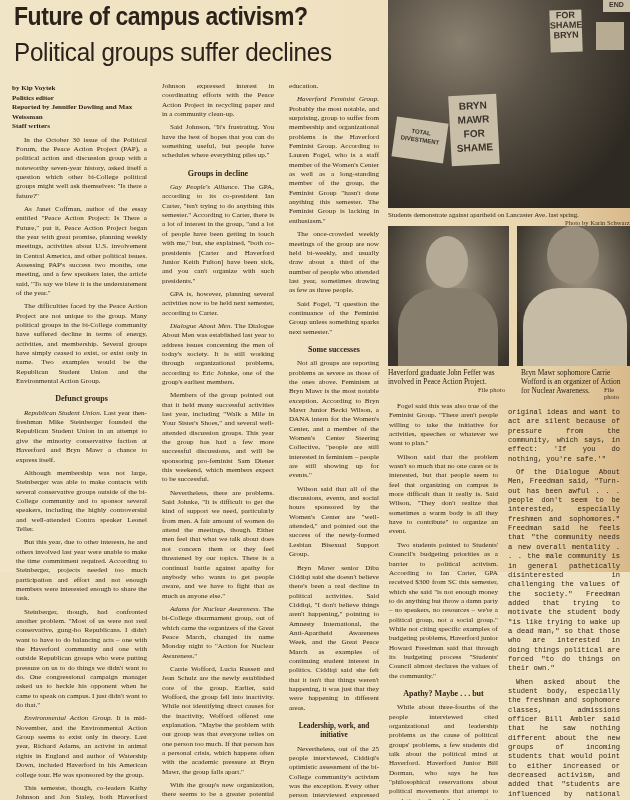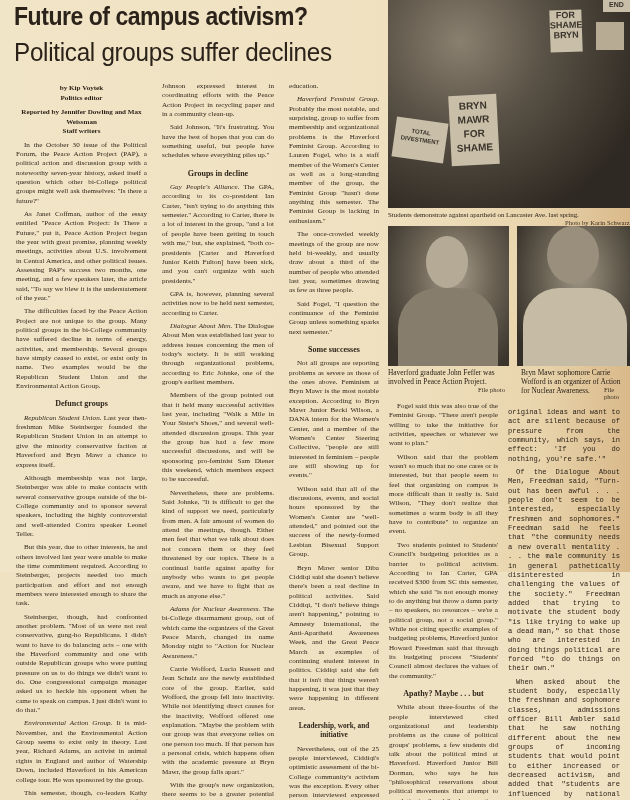--- a/index.html
+++ b/index.html
@@ -8,21 +8,21 @@
   .headline{position:absolute;left:14px;top:2px;font-family:"Liberation Sans","DejaVu Sans",sans-serif;font-weight:bold;font-size:25px;letter-spacing:-0.5px;color:#2b221a;white-space:nowrap;transform:scaleX(0.92);transform-origin:left top;}
   .subhead{position:absolute;left:14px;top:38px;font-family:"Liberation Sans","DejaVu Sans",sans-serif;font-size:25px;color:#2b221a;white-space:nowrap;letter-spacing:-0.3px;transform:scaleX(0.97);transform-origin:left top;}
   .col{position:absolute;top:78px;font-size:7.1px;line-height:9.35px;text-align:justify;color:#2f251b;}
   .c1{left:12px;width:139px;}
   .c2{left:158px;width:120px;}
   .c3{left:285px;width:98px;}
   .c4{left:385px;top:478px;width:117px;}
   .c5{left:504px;top:476px;width:120px;font-family:Liberation Mono, monospace;}
   .col p{margin:4px;text-indent:8px;}
   .byline{text-align:center;font-weight:bold;margin:6px 0 4px 0;line-height:9.5px;text-indent:0 !important;}
-  .byline div{text-align:center;}
+  .byline div{text-align:left;}
   .sect{text-align:center;font-weight:bold;font-size:8px;margin:8px 0 5px 0;text-indent:0 !important;}
   em{}
   .photo{position:absolute;background:#3b342c;overflow:hidden;}
   .ph-main{left:388px;top:0;width:242px;height:208px;background:radial-gradient(ellipse at 30% 20%,#8a8070 0%,#5a5246 35%,#2e2922 80%);}
   .ph-left{left:388px;top:226px;width:121px;height:140px;background:radial-gradient(ellipse at 55% 35%,#a59a88 0%,#6d6456 40%,#3a342c 85%);}
   .ph-right{left:517px;top:226px;width:113px;height:140px;background:radial-gradient(ellipse at 55% 35%,#9f9584 0%,#6a6254 40%,#332e27 85%);}
   .sign{position:absolute;background:#c9bea8;color:#3a332b;font-family:"Liberation Sans",sans-serif;font-weight:bold;font-size:9px;line-height:10px;text-align:center;}
   .caption{position:absolute;font-weight:normal;font-size:7.4px;line-height:9px;color:#2a2118;}
   .credit{position:absolute;font-size:6.6px;color:#3a2f24;}
 </style>
@@ -31,21 +31,21 @@
 
 <div class="page">
 
   <div class="headline">Future of campus activism?</div>
   <div class="subhead">Political groups suffer declines</div>
 
   <div class="col c1">
     <div class="byline">
       <div>by Kip Voytek</div>
       <div>Politics editor</div>
-      <div style="margin-top:5px">Reported by Jennifer Dowling and Max Weissman</div>
+      <div style="">Reported by Jennifer Dowling and Max Weissman</div>
       <div>Staff writers</div>
     </div>
     <p>In the October 30 issue of the Political Forum, the Peace Action Project (PAP), a political action and discussion group with a noteworthy seven-year history, asked itself a question which other bi-College political groups might well ask themselves: "Is there a future?"</p>
     <p>As Janet Coffman, author of the essay entitled "Peace Action Project: Is There a Future," put it, Peace Action Project began the year with great promise, planning weekly meetings, activities about U.S. involvement in Central America, and other political issues. Assessing PAP's success two months, one meeting, and a few speakers later, the article said, "To say we blew it is the understatement of the year."</p>
     <p>The difficulties faced by the Peace Action Project are not unique to the group. Many political groups in the bi-College community have suffered decline in terms of energy, activities, and membership. Several groups have simply ceased to exist, or exist only in name. Two examples would be the Republican Student Union and the Environmental Action Group.</p>
     <div class="sect">Defunct groups</div>
     <p><em>Republican Student Union.</em><span> Last year then-freshman Mike Steinberger founded the Republican Student Union in an attempt to give the minority conservative faction at Haverford and Bryn Mawr a chance to express itself.</span></p>
     <p>Although membership was not large, Steinberger was able to make contacts with several conservative groups outside of the bi-College community and to sponsor several speakers, including the highly controversial and well-attended Contra speaker Leonel Teller.</p>
     <p>But this year, due to other interests, he and others involved last year were unable to make the time commitment required. According to Steinberger, projects needed too much participation and effort and not enough members were interested enough to share the task.</p>
     <p>Steinberger, though, had confronted another problem. "Most of us were not real conservative, gung-ho Republicans. I didn't want to have to do balancing acts – one with the Haverford community and one with outside Republican groups who were putting pressure on us to do things we didn't want to do. One congressional campaign manager asked us to heckle his opponent when he came to speak on campus. I just didn't want to do that."</p>

